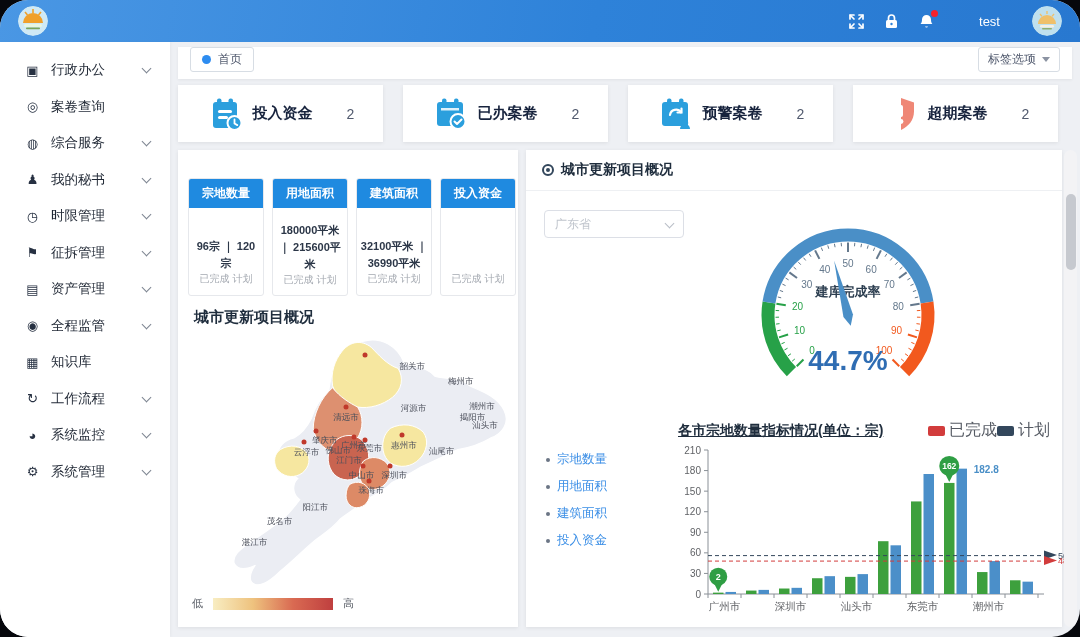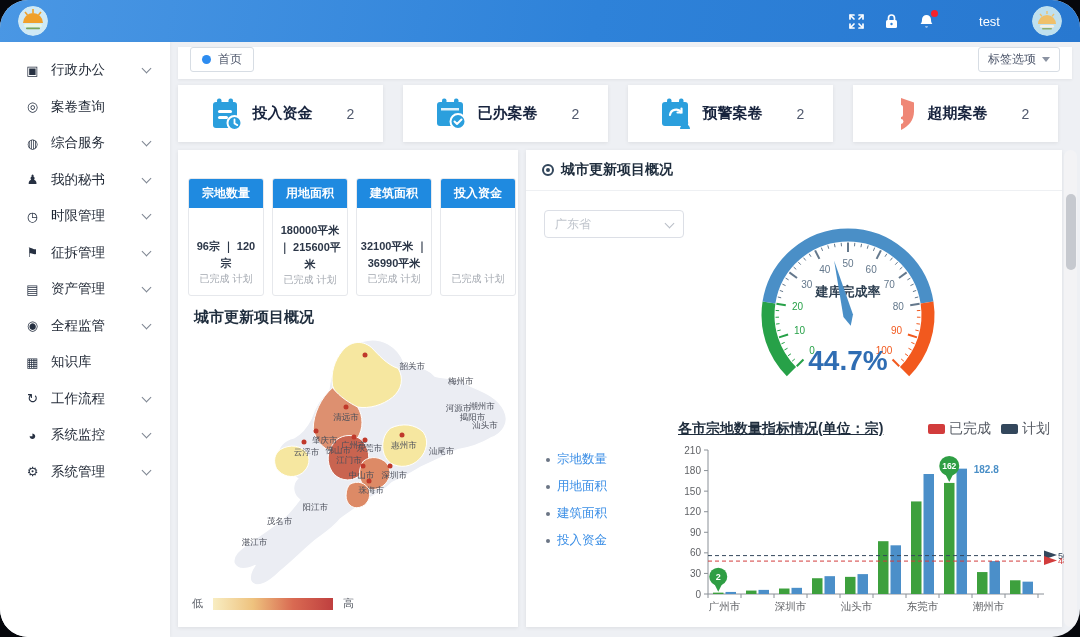--- a/index.html
+++ b/index.html
@@ -55,21 +55,21 @@
   .target-icon{width:12px;height:12px;border:2px solid #33475c;border-radius:50%;position:relative;}
   .target-icon::after{content:"";position:absolute;left:2px;top:2px;width:4px;height:4px;border-radius:50%;background:#33475c;}
   .select{position:absolute;left:18px;top:60px;width:140px;height:28px;border:1px solid #dcdfe6;border-radius:4px;background:#fff;display:flex;align-items:center;padding:0 10px;font-size:12px;color:#bfc4cc;cursor:pointer;}
   .select .chev{margin-top:-2px;border-color:#b8bdc6;}
   #gauge-svg{position:absolute;left:222px;top:68px;}
   .links{position:absolute;left:20px;top:296px;}
   .link-item{display:flex;align-items:center;gap:7px;height:27px;font-size:12.5px;color:#3a8ee6;cursor:pointer;}
   .link-bullet{width:4px;height:4px;border-radius:50%;background:#6b7585;}
   .chart-title-row{position:absolute;left:152px;top:270px;width:372px;display:flex;align-items:center;}
   .chart-title{font-size:14px;font-weight:bold;color:#1f2d3d;text-decoration:underline;}
-  .chart-legend{margin-left:auto;display:flex;align-items:center;gap:10px;font-size:14px;color:#555a63;justify-content:flex-end;}
+  .chart-legend{margin-left:auto;display:flex;align-items:center;font-size:16px;color:#555a63;justify-content:flex-end;}
   .lg-swatch{display:inline-block;width:17px;height:10px;border-radius:2px;margin-right:4px;vertical-align:-1px;}
   #bar-svg{position:absolute;left:140px;top:292px;}
   
   .scrollbar{position:absolute;left:1064px;top:150px;width:13px;height:477px;background:#f3f3f5;border-radius:7px;}
   .scroll-thumb{position:absolute;left:1.5px;top:44px;width:10px;height:76px;background:#c6c9cf;border-radius:5px;cursor:pointer;}
 </style>
 </head>
 <body>
 
 <div id="app">
@@ -288,21 +288,21 @@
           <span class="city-dot" style="left: 40.2941%; top: 40.7143%;"></span>
           <span class="city-dot" style="left: 36.4706%; top: 45%;"></span>
           <span class="city-dot" style="left: 51.7647%; top: 42.8571%;"></span>
           <span class="city-dot" style="left: 55.2941%; top: 44.2857%;"></span>
           <span class="city-dot" style="left: 66.4706%; top: 42.1429%;"></span>
           <span class="city-dot" style="left: 54.7059%; top: 54.2857%;"></span>
           <span class="city-dot" style="left: 62.9412%; top: 54.2857%;"></span>
           <span class="city-dot" style="left: 56.4706%; top: 60%;"></span>
           <span class="city-label" style="left: 56.1765%; top: 15.7143%; margin-left: 44px;">韶关市</span>
           <span class="city-label" style="left: 84.4118%; top: 21.7857%;">梅州市</span>
-          <span class="city-label" style="left: 70%; top: 32.1429%; margin-left: 45px;">河源市</span>
+          <span class="city-label" style="left: 70%; top: 32.1429%;">河源市</span>
           <span class="city-label" style="left: 90.8824%; top: 31.4286%;">潮州市</span>
           <span class="city-label" style="left: 87.9412%; top: 35.7143%;">揭阳市</span>
           <span class="city-label" style="left: 91.7647%; top: 38.5714%;">汕头市</span>
           <span class="city-label" style="left: 49.4118%; top: 35.7143%;">清远市</span>
           <span class="city-label" style="left: 42.9412%; top: 44.6429%;">肇庆市</span>
           <span class="city-label" style="left: 37.3529%; top: 49.2857%;">云浮市</span>
           <span class="city-label" style="left: 51.7647%; top: 46.4286%;">广州市</span>
           <span class="city-label" style="left: 47.0588%; top: 48.5714%;">佛山市</span>
           <span class="city-label" style="left: 56.4706%; top: 47.5%;">东莞市</span>
           <span class="city-label" style="left: 67.0588%; top: 46.4286%;">惠州市</span>

